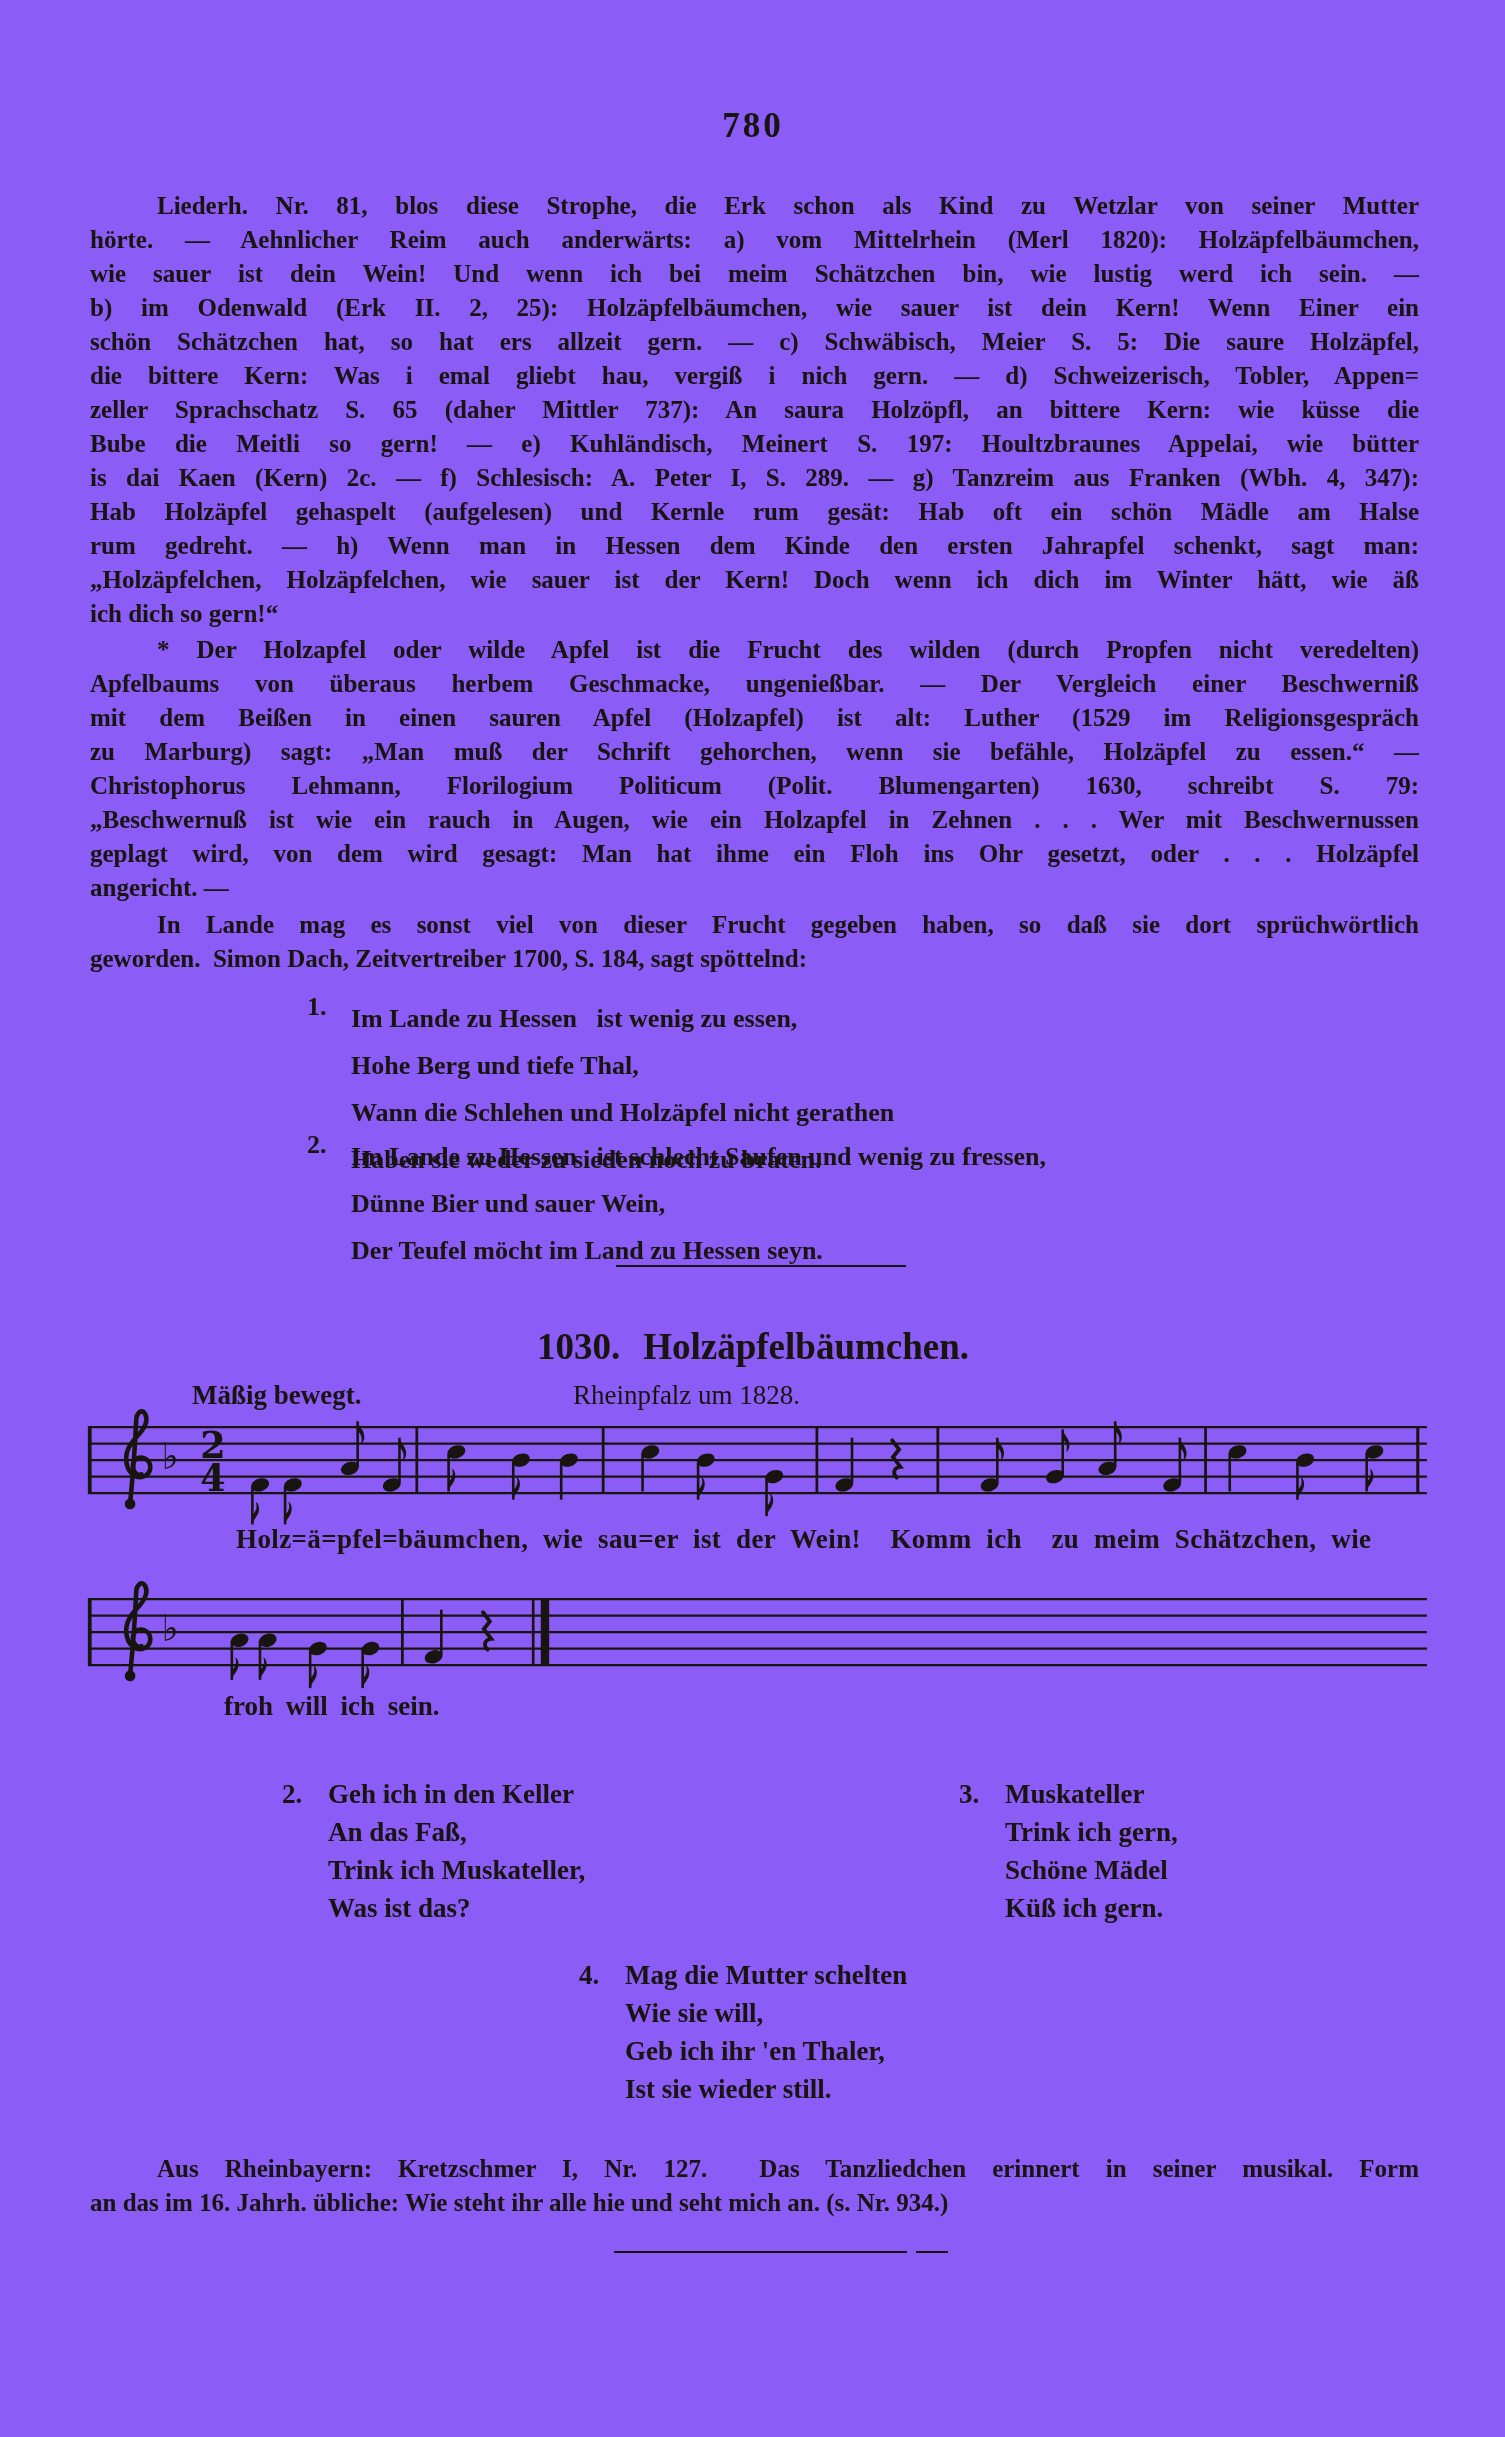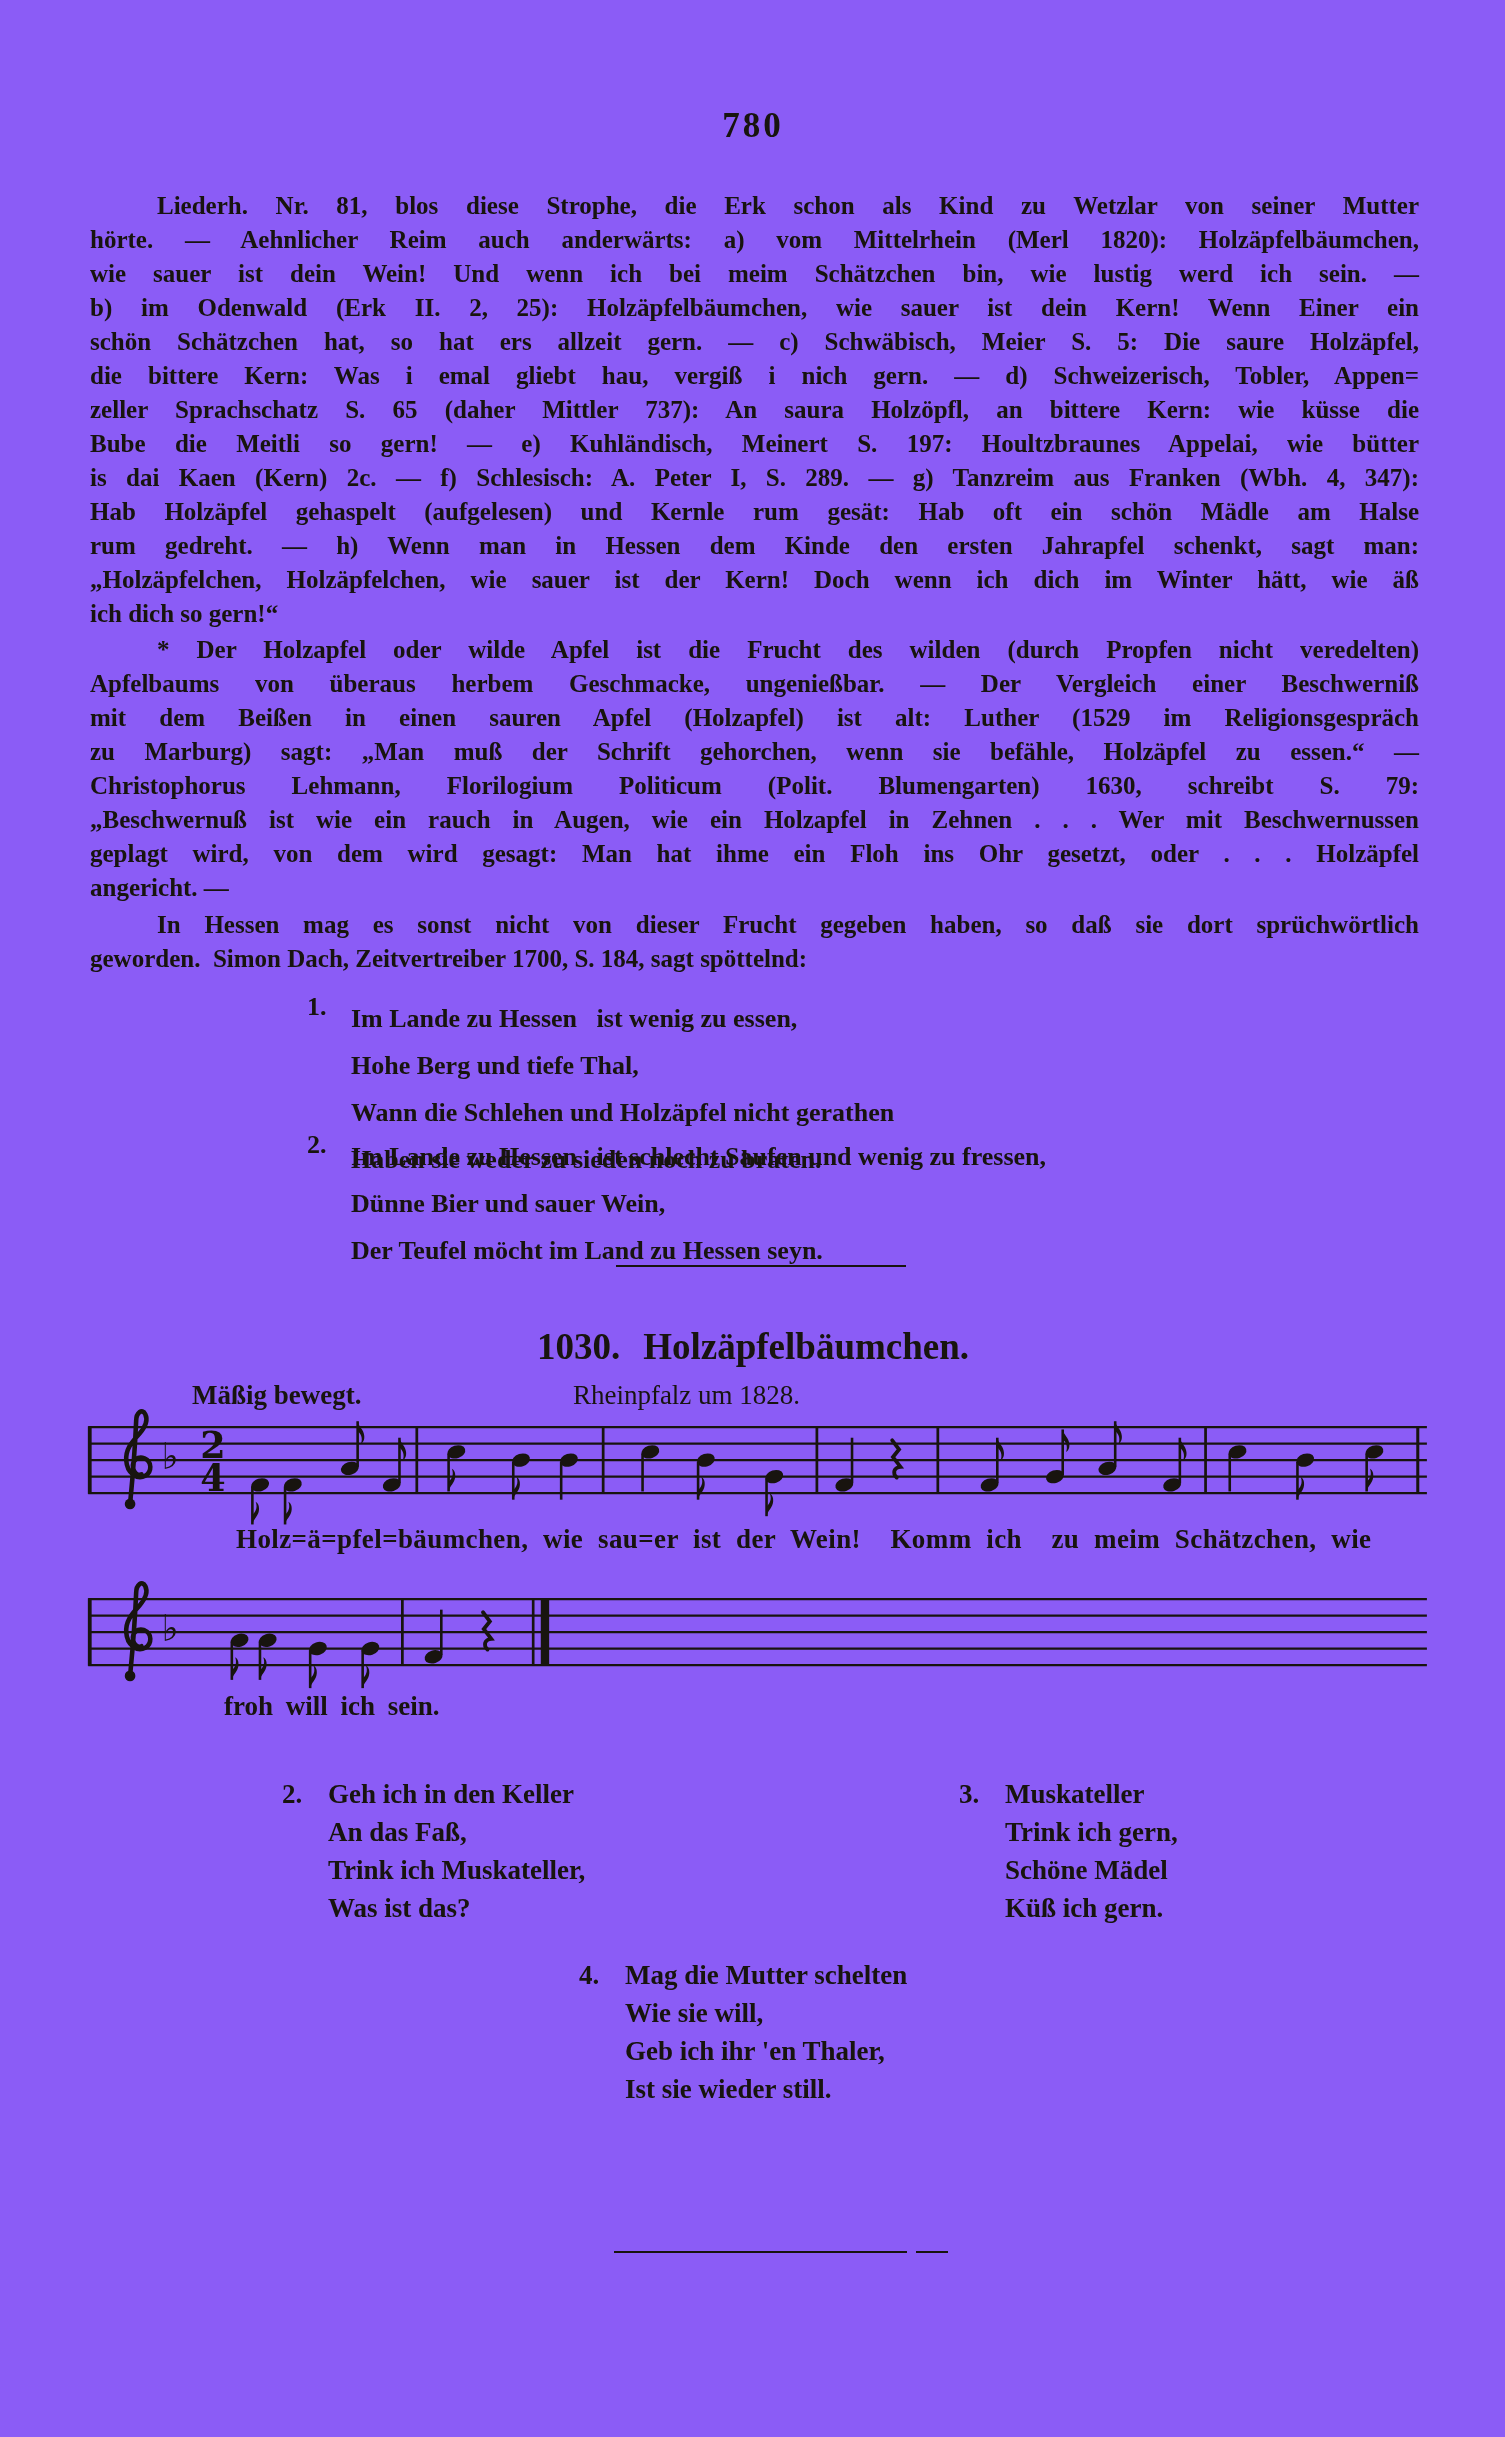--- a/index.html
+++ b/index.html
@@ -59,21 +59,21 @@
       <div class="t-line jl">Apfelbaums von überaus herbem Geschmacke, ungenießbar. — Der Vergleich einer Beschwerniß</div>
       <div class="t-line jl">mit dem Beißen in einen sauren Apfel (Holzapfel) ist alt: Luther (1529 im Religionsgespräch</div>
       <div class="t-line jl">zu Marburg) sagt: „Man muß der Schrift gehorchen, wenn sie befähle, Holzäpfel zu essen.“ —</div>
       <div class="t-line jl">Christophorus Lehmann, Florilogium Politicum (Polit. Blumengarten) 1630, schreibt S. 79:</div>
       <div class="t-line jl">„Beschwernuß ist wie ein rauch in Augen, wie ein Holzapfel in Zehnen . . . Wer mit Beschwernussen</div>
       <div class="t-line jl">geplagt wird, von dem wird gesagt: Man hat ihme ein Floh ins Ohr gesetzt, oder . . . Holzäpfel</div>
       <div class="t-line">angericht. —</div>
     </div>
 
   <div class="para indent1" style="top:908px;">
-      <div class="t-line jl">In Hessen mag es sonst nicht von dieser Frucht gegeben haben, so daß sie dort sprüchwörtlich</div>
+      <div class="t-line jl">In Lande mag es sonst viel von dieser Frucht gegeben haben, so daß sie dort sprüchwörtlich</div>
       <div class="t-line">geworden.  Simon Dach, Zeitvertreiber 1700, S. 184, sagt spöttelnd:</div>
     </div>
 
   <div class="pverse" style="top:989px;">
     <span class="vnum">1.</span>
     <div>
         <div class="t-line">Im Lande zu Hessen   ist wenig zu essen,</div>
         <div class="t-line">Hohe Berg und tiefe Thal,</div>
         <div class="t-line">Wann die Schlehen und Holzäpfel nicht gerathen</div>
         <div class="t-line">Haben sie weder zu sieden noch zu braten.</div>
@@ -221,18 +221,22 @@
   <div class="sverse" style="left:625px;top:1956px;">
     <span class="vnum">4.</span>
     <div>
         <div class="t-line">Mag die Mutter schelten</div>
         <div class="t-line">Wie sie will,</div>
         <div class="t-line">Geb ich ihr 'en Thaler,</div>
         <div class="t-line">Ist sie wieder still.</div>
       </div>
   </div>
 
+  <div class="para indent1" style="top:2152px;">
+      <div class="t-line jl">Aus Rheinbayern: Kretzschmer I, Nr. 127.  Das Tanzliedchen erinnert in seiner musikal. Form</div>
+      <div class="t-line">an das im 16. Jahrh. übliche: Wie steht ihr alle hie und seht mich an. (s. Nr. 934.)</div>
+    </div>
 
   <div class="hr" style="top:2251px;left:614px;width:293px;"></div>
   <div class="hr" style="top:2251px;left:916px;width:32px;"></div>
 
 </div>
 
 
 </body></html>

